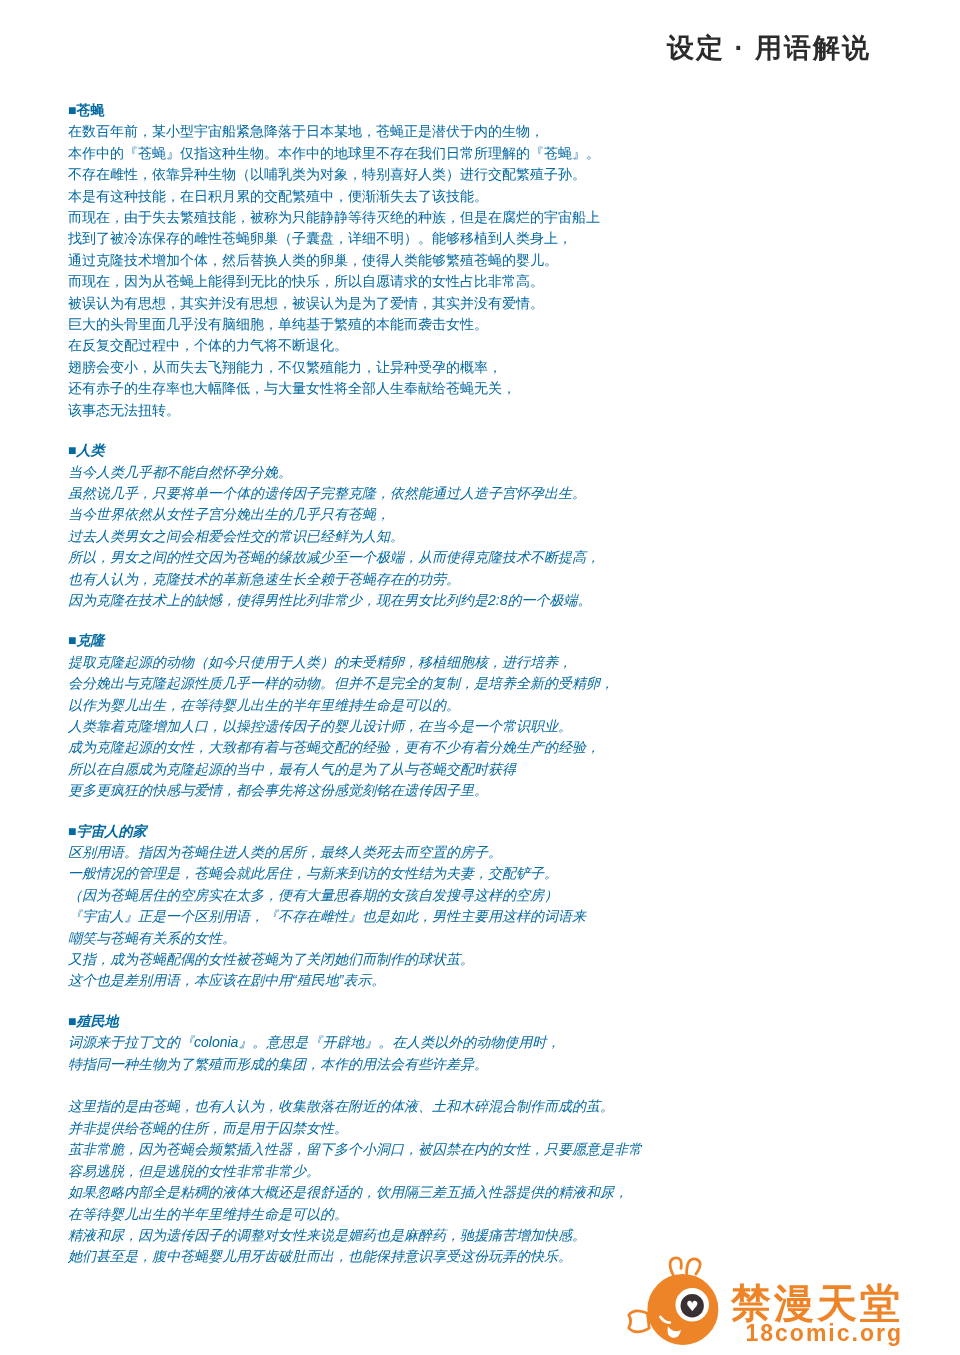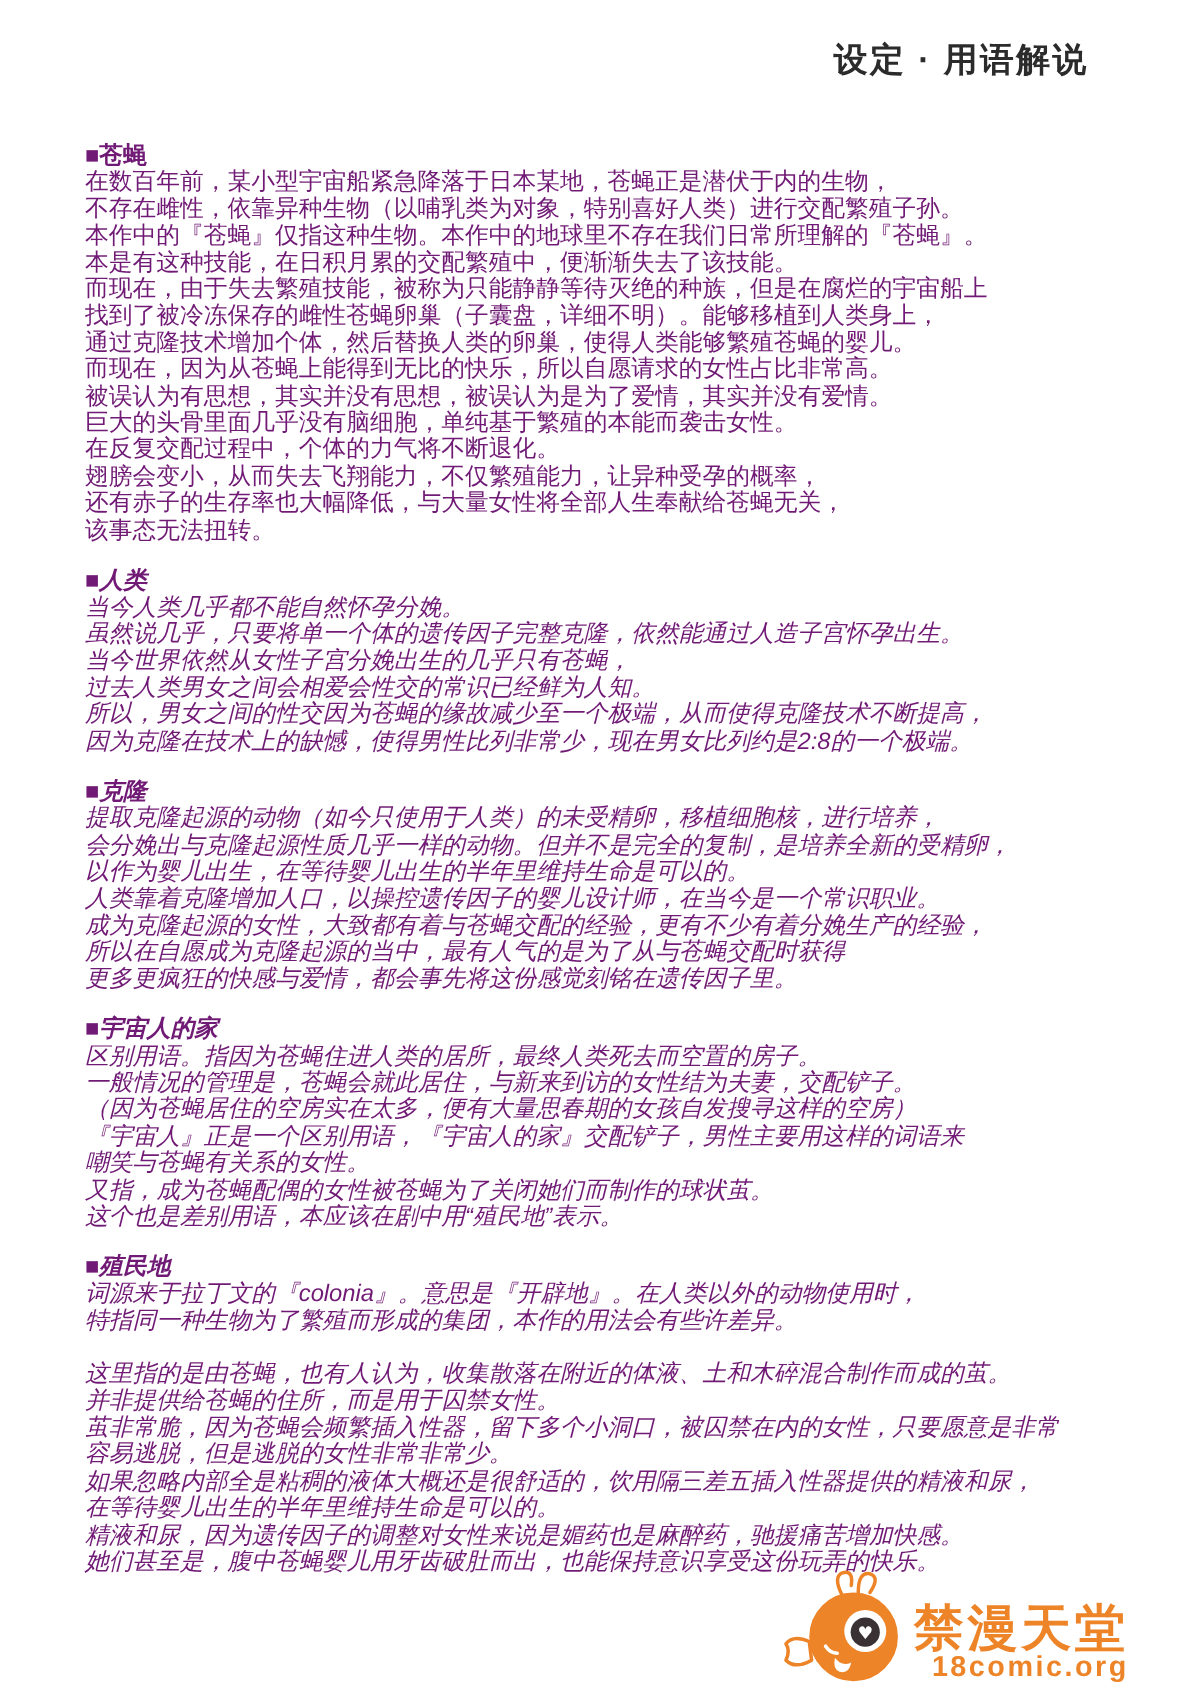--- a/index.html
+++ b/index.html
@@ -22,27 +22,27 @@
     right: 72px;
     margin: 0;
     font-size: 27px;
     font-weight: 600;
     letter-spacing: 2px;
     color: #2b2b2b;
     white-space: nowrap;
   }
   .content {
     position: absolute;
-    top: 114px;
+    top: 100px;
     left: 68px;
     right: 36px;
-    font-size: 19px;
+    font-size: 14px;
     line-height: 21.4px;
     font-weight: 500;
-    color: #701a75;
+    color: #0369a1;
   }
   .glossary-section { margin: 0 0 0 0; }
   .glossary-section + .glossary-section { margin-top: 19px; font-style: italic; }
   .section-heading {
     font-weight: 600;
     white-space: nowrap;
   }
   .text-line {
     white-space: nowrap;
   }
@@ -86,59 +86,60 @@
 <body>
 
 <div class="page">
 
   <h1 class="page-title">设定 · 用语解说</h1>
 
   <div class="content">
       <section class="glossary-section">
         <div class="section-heading">■苍蝇</div>
         <div class="text-line">在数百年前，某小型宇宙船紧急降落于日本某地，苍蝇正是潜伏于内的生物，</div>
+        <div class="text-line">本作中的『苍蝇』仅指这种生物。本作中的地球里不存在我们日常所理解的『苍蝇』。</div>
         <div class="text-line">不存在雌性，依靠异种生物（以哺乳类为对象，特别喜好人类）进行交配繁殖子孙。</div>
-        <div class="text-line">本作中的『苍蝇』仅指这种生物。本作中的地球里不存在我们日常所理解的『苍蝇』。</div>
         <div class="text-line">本是有这种技能，在日积月累的交配繁殖中，便渐渐失去了该技能。</div>
         <div class="text-line">而现在，由于失去繁殖技能，被称为只能静静等待灭绝的种族，但是在腐烂的宇宙船上</div>
         <div class="text-line">找到了被冷冻保存的雌性苍蝇卵巢（子囊盘，详细不明）。能够移植到人类身上，</div>
         <div class="text-line">通过克隆技术增加个体，然后替换人类的卵巢，使得人类能够繁殖苍蝇的婴儿。</div>
         <div class="text-line">而现在，因为从苍蝇上能得到无比的快乐，所以自愿请求的女性占比非常高。</div>
         <div class="text-line">被误认为有思想，其实并没有思想，被误认为是为了爱情，其实并没有爱情。</div>
         <div class="text-line">巨大的头骨里面几乎没有脑细胞，单纯基于繁殖的本能而袭击女性。</div>
         <div class="text-line">在反复交配过程中，个体的力气将不断退化。</div>
         <div class="text-line">翅膀会变小，从而失去飞翔能力，不仅繁殖能力，让异种受孕的概率，</div>
         <div class="text-line">还有赤子的生存率也大幅降低，与大量女性将全部人生奉献给苍蝇无关，</div>
         <div class="text-line">该事态无法扭转。</div>
       </section>
       <section class="glossary-section">
         <div class="section-heading">■人类</div>
         <div class="text-line">当今人类几乎都不能自然怀孕分娩。</div>
         <div class="text-line">虽然说几乎，只要将单一个体的遗传因子完整克隆，依然能通过人造子宫怀孕出生。</div>
         <div class="text-line">当今世界依然从女性子宫分娩出生的几乎只有苍蝇，</div>
         <div class="text-line">过去人类男女之间会相爱会性交的常识已经鲜为人知。</div>
         <div class="text-line">所以，男女之间的性交因为苍蝇的缘故减少至一个极端，从而使得克隆技术不断提高，</div>
+        <div class="text-line">也有人认为，克隆技术的革新急速生长全赖于苍蝇存在的功劳。</div>
         <div class="text-line">因为克隆在技术上的缺憾，使得男性比列非常少，现在男女比列约是2:8的一个极端。</div>
       </section>
       <section class="glossary-section">
         <div class="section-heading">■克隆</div>
         <div class="text-line">提取克隆起源的动物（如今只使用于人类）的未受精卵，移植细胞核，进行培养，</div>
         <div class="text-line">会分娩出与克隆起源性质几乎一样的动物。但并不是完全的复制，是培养全新的受精卵，</div>
         <div class="text-line">以作为婴儿出生，在等待婴儿出生的半年里维持生命是可以的。</div>
         <div class="text-line">人类靠着克隆增加人口，以操控遗传因子的婴儿设计师，在当今是一个常识职业。</div>
         <div class="text-line">成为克隆起源的女性，大致都有着与苍蝇交配的经验，更有不少有着分娩生产的经验，</div>
         <div class="text-line">所以在自愿成为克隆起源的当中，最有人气的是为了从与苍蝇交配时获得</div>
         <div class="text-line">更多更疯狂的快感与爱情，都会事先将这份感觉刻铭在遗传因子里。</div>
       </section>
       <section class="glossary-section">
         <div class="section-heading">■宇宙人的家</div>
         <div class="text-line">区别用语。指因为苍蝇住进人类的居所，最终人类死去而空置的房子。</div>
         <div class="text-line">一般情况的管理是，苍蝇会就此居住，与新来到访的女性结为夫妻，交配铲子。</div>
         <div class="text-line">（因为苍蝇居住的空房实在太多，便有大量思春期的女孩自发搜寻这样的空房）</div>
-        <div class="text-line">『宇宙人』正是一个区别用语，『宇宙人的家』交配铲子，男性主要用这样的词语来</div>
+        <div class="text-line">『宇宙人』正是一个区别用语，『不存在雌性』也是如此，男性主要用这样的词语来</div>
         <div class="text-line">嘲笑与苍蝇有关系的女性。</div>
         <div class="text-line">又指，成为苍蝇配偶的女性被苍蝇为了关闭她们而制作的球状茧。</div>
         <div class="text-line">这个也是差别用语，本应该在剧中用“殖民地”表示。</div>
       </section>
       <section class="glossary-section">
         <div class="section-heading">■殖民地</div>
         <div class="text-line">词源来于拉丁文的『colonia』。意思是『开辟地』。在人类以外的动物使用时，</div>
         <div class="text-line">特指同一种生物为了繁殖而形成的集团，本作的用法会有些许差异。</div>
         <div class="text-line blank">&nbsp;</div>
         <div class="text-line">这里指的是由苍蝇，也有人认为，收集散落在附近的体液、土和木碎混合制作而成的茧。</div>

